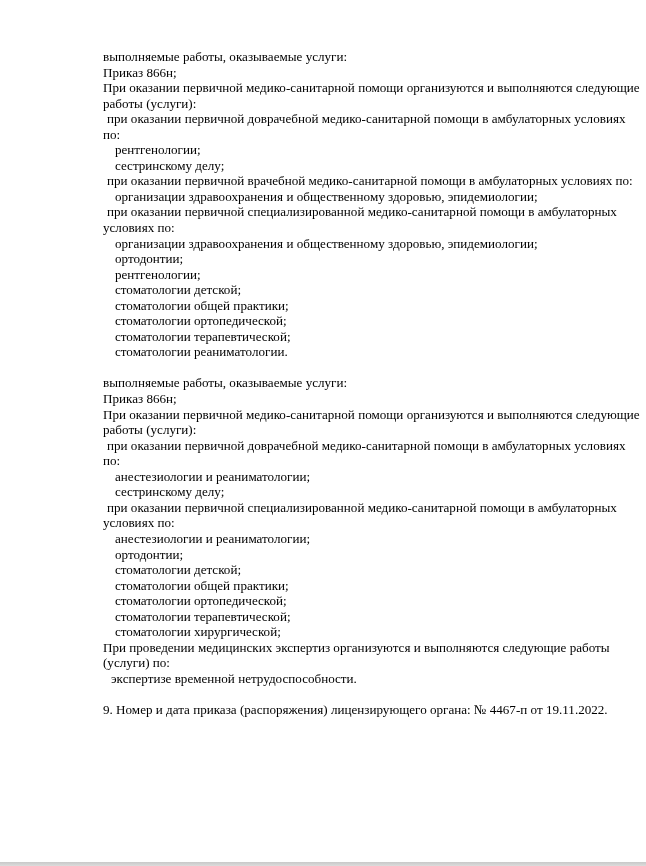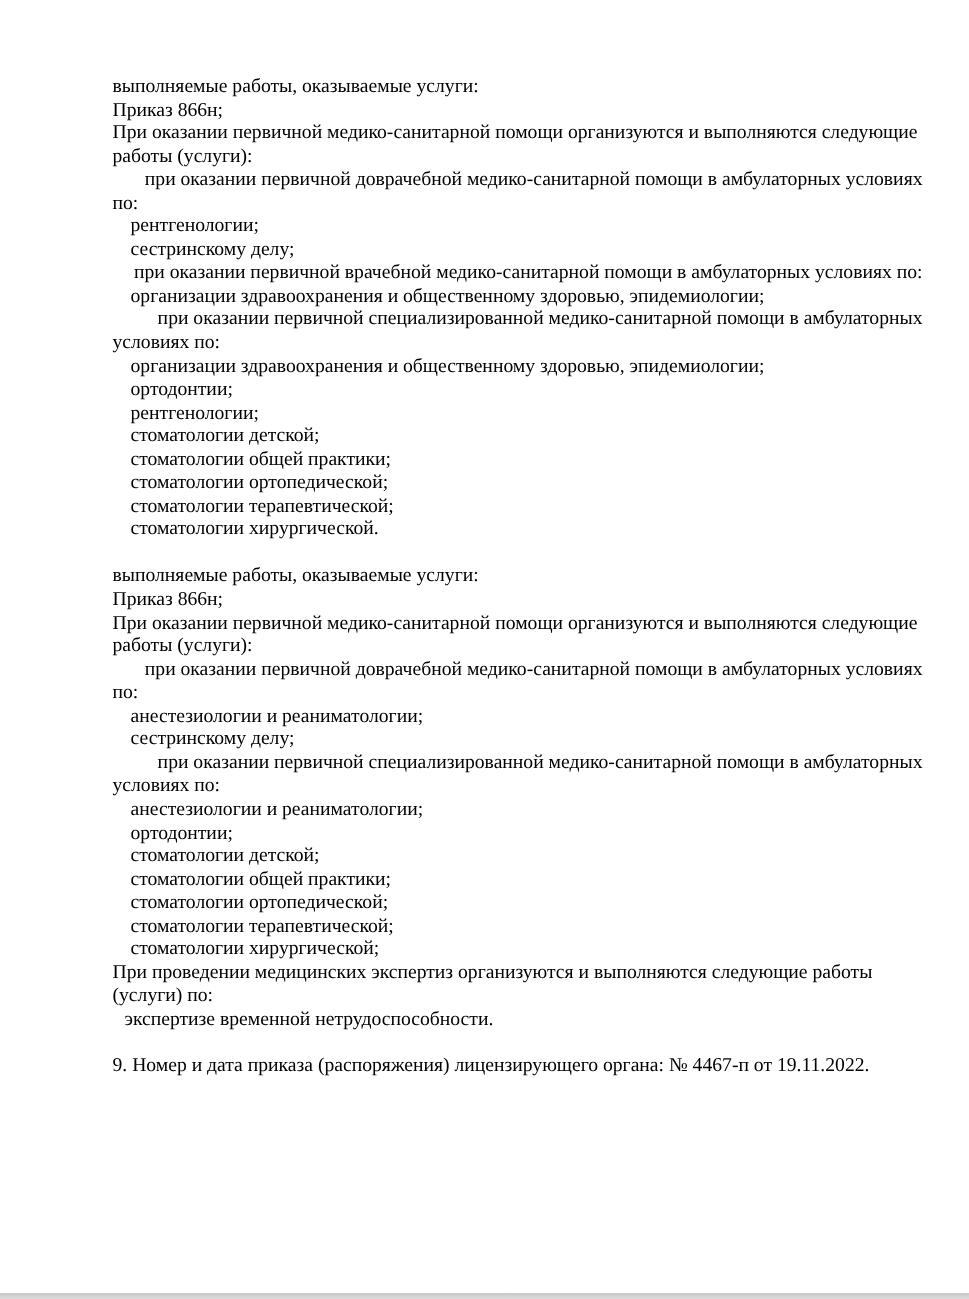--- a/index.html
+++ b/index.html
@@ -36,20 +36,21 @@
       left: 75px;
       top: 49px;
       width: 540px;
       font-size: 13.1px;
       line-height: 15.55px;
     }
     .line {
       display: block;
       white-space: pre;
       height: 15.55px;
+      margin-left: 28px;
     }
     .blank { height: 15.55px; }
     .i1 { padding-left: 4px; text-align: right; }
     .i2 { padding-left: 12px; }
     .i3 { padding-left: 8px; }
   </style>
 </head>
 <body>
 
 <div class="page">
@@ -67,21 +68,21 @@
     <span class="line i2">организации здравоохранения и общественному здоровью, эпидемиологии;</span>
     <span class="line i1">при оказании первичной специализированной медико-санитарной помощи в амбулаторных</span>
     <span class="line">условиях по:</span>
     <span class="line i2">организации здравоохранения и общественному здоровью, эпидемиологии;</span>
     <span class="line i2">ортодонтии;</span>
     <span class="line i2">рентгенологии;</span>
     <span class="line i2">стоматологии детской;</span>
     <span class="line i2">стоматологии общей практики;</span>
     <span class="line i2">стоматологии ортопедической;</span>
     <span class="line i2">стоматологии терапевтической;</span>
-    <span class="line i2">стоматологии хирургической.</span>
+    <span class="line i2">стоматологии реаниматологии.</span>
 
     <span class="line blank"></span>
 
     <span class="line">выполняемые работы, оказываемые услуги:</span>
     <span class="line">Приказ 866н;</span>
     <span class="line">При оказании первичной медико-санитарной помощи организуются и выполняются следующие</span>
     <span class="line">работы (услуги):</span>
     <span class="line i1">при оказании первичной доврачебной медико-санитарной помощи в амбулаторных условиях</span>
     <span class="line">по:</span>
     <span class="line i2">анестезиологии и реаниматологии;</span>

